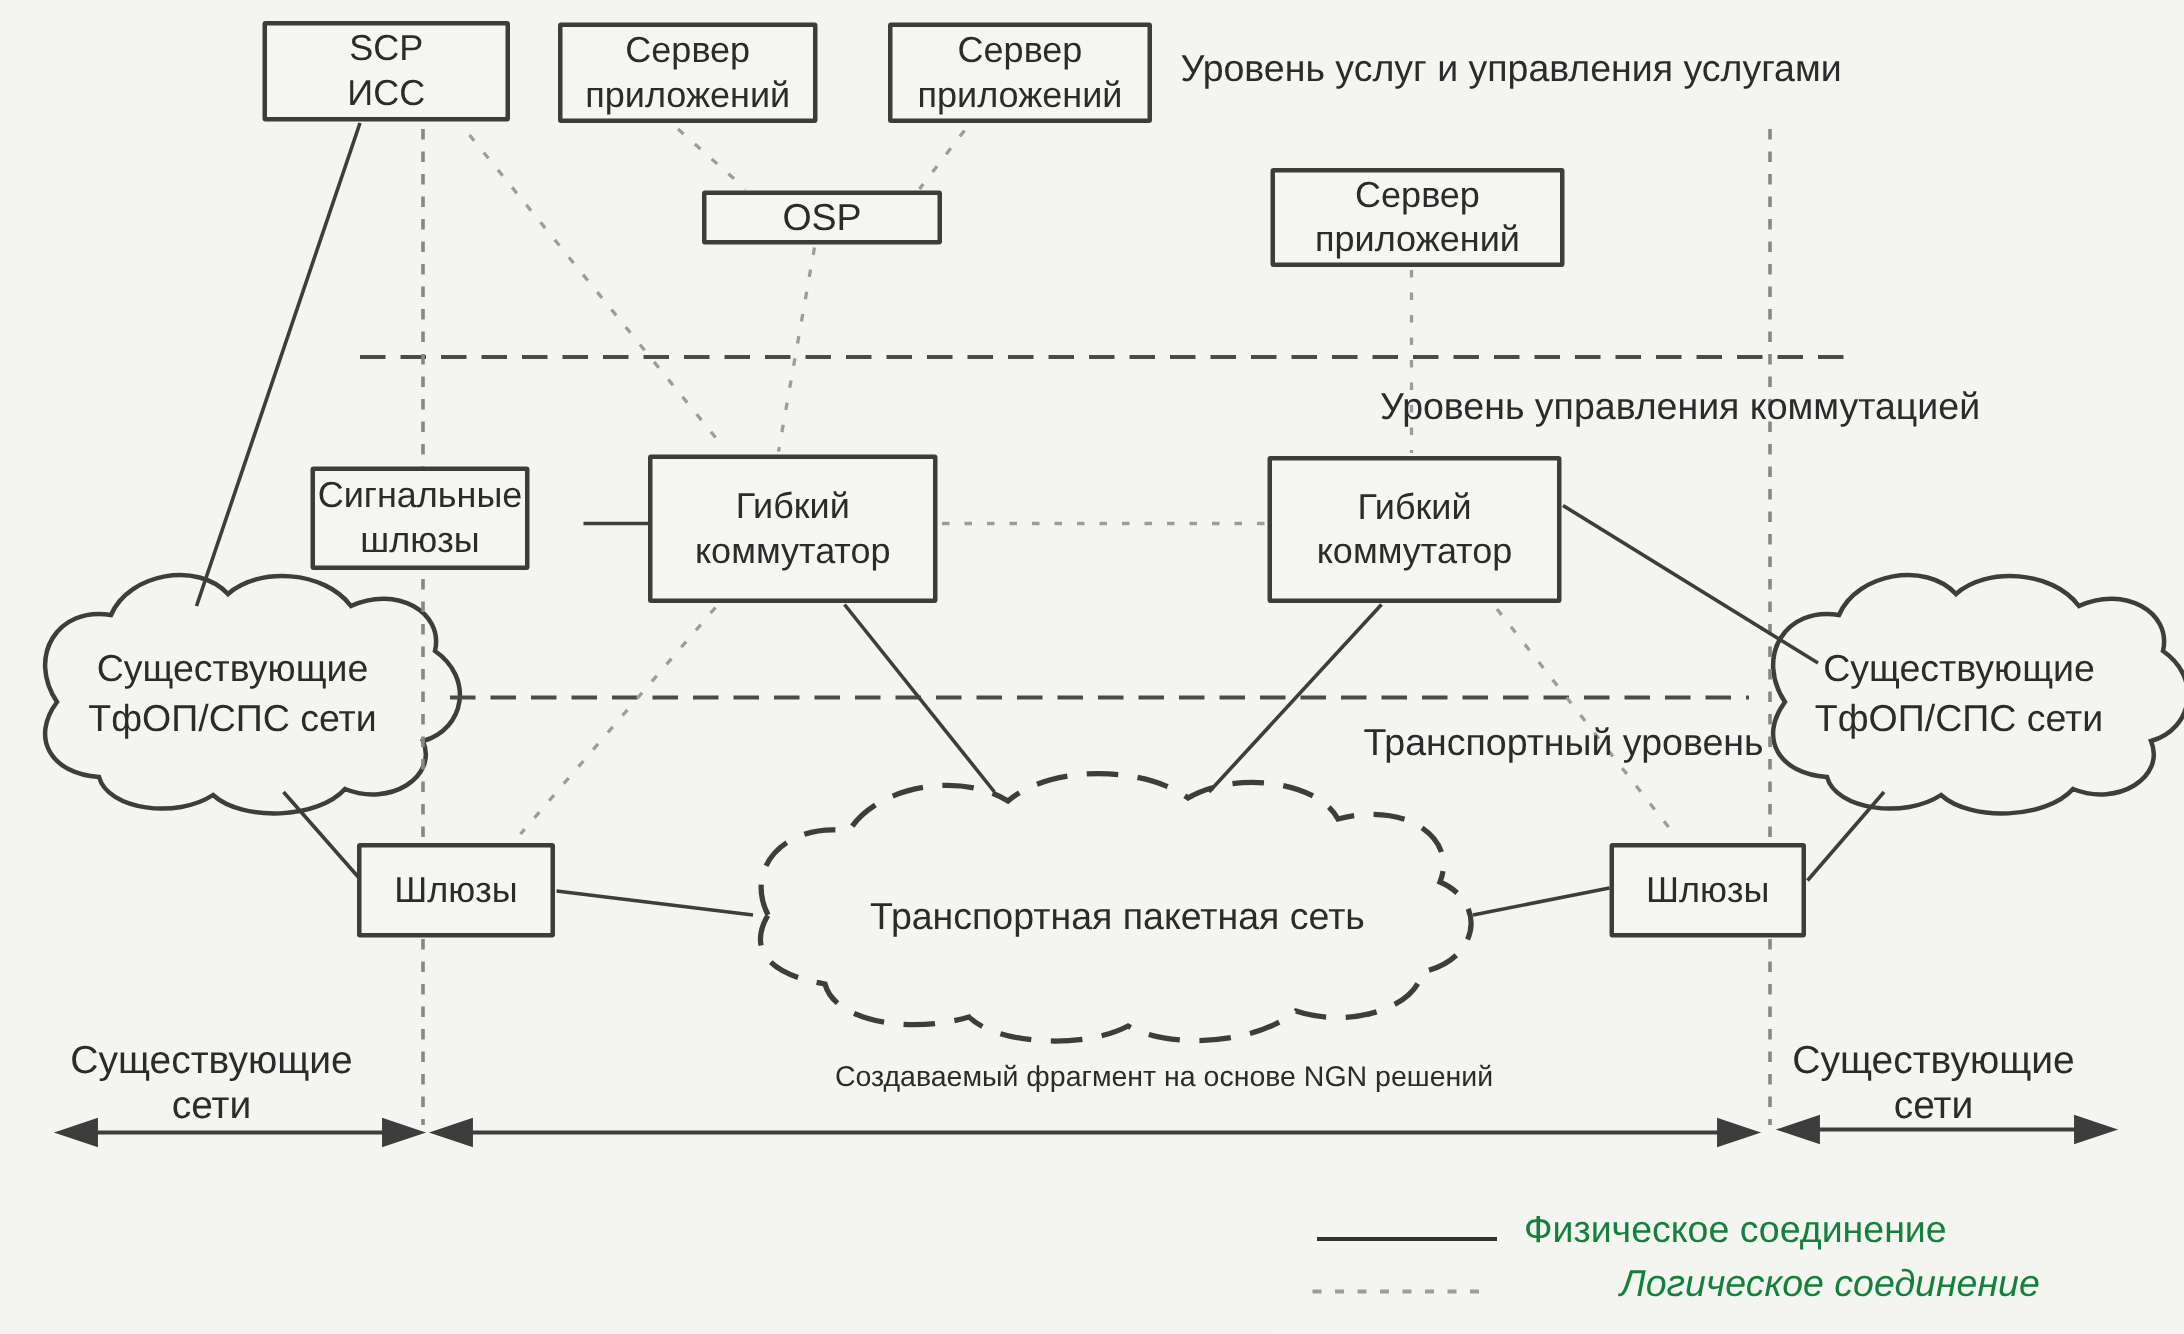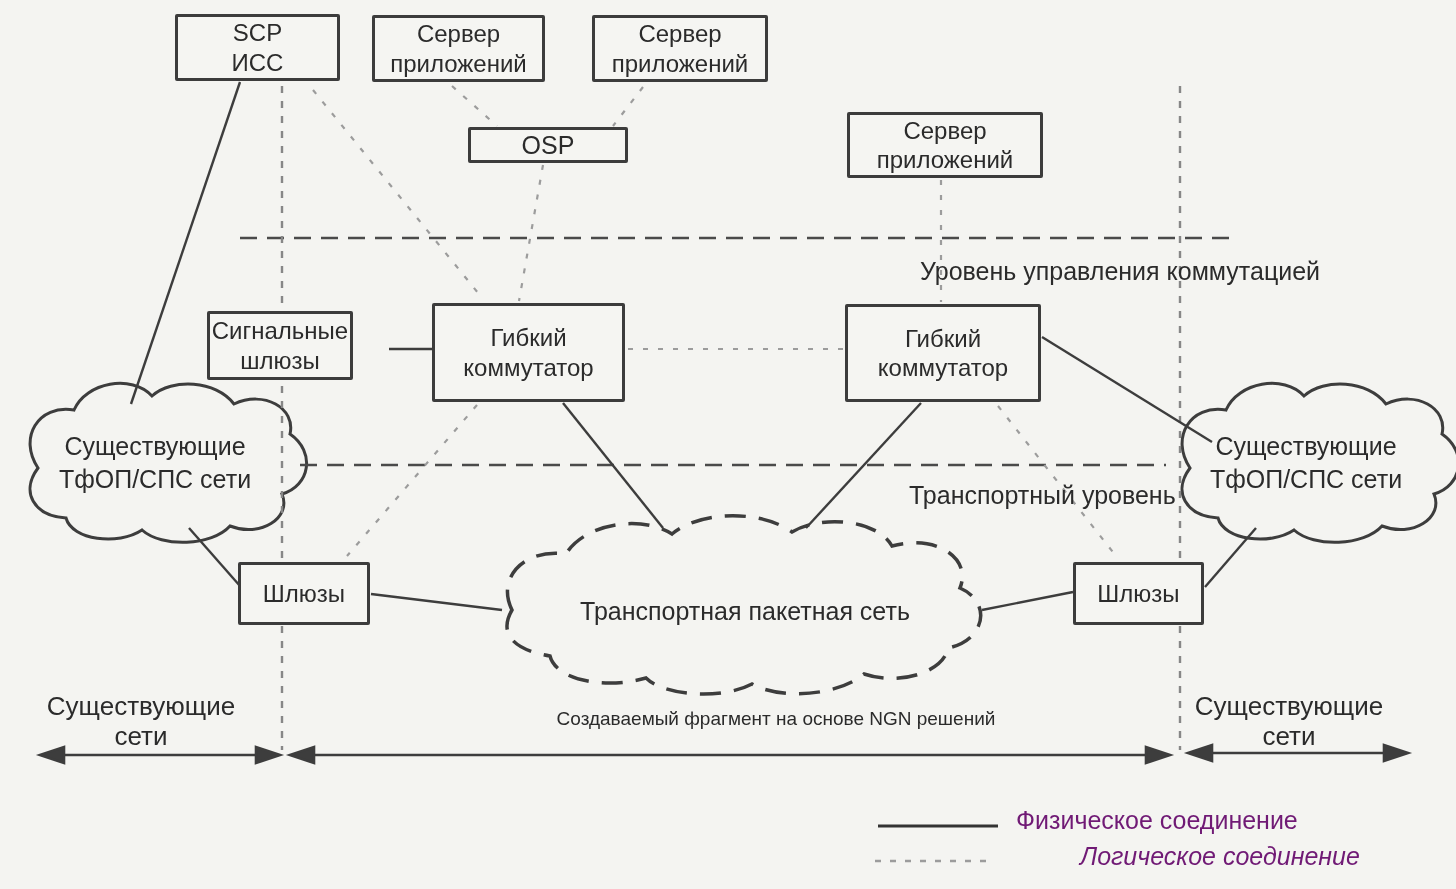--- a/index.html
+++ b/index.html
@@ -42,21 +42,21 @@
     font-size:26px; line-height:1.15; color:#2b2b2b;
     text-align:center; white-space:pre-line;
   }
   .ngn-label {
     position:absolute; z-index:4;
     left:420px; top:708px; width:712px;
     font-size:19px; color:#2b2b2b; text-align:center;
   }
   .legend-label {
     position:absolute; z-index:4;
-    font-size:25px; color:#701a75;
+    font-size:25px; color:#15803d;
   }
   
   #node-scp           { left:175px; top:14px;  width:165px; height:67px; }
   #node-app1          { left:372px; top:15px;  width:173px; height:67px; }
   #node-app2          { left:592px; top:15px;  width:176px; height:67px; }
   #node-osp           { left:468px; top:127px; width:160px; height:36px; font-size:25px; }
   #node-app3          { left:847px; top:112px; width:196px; height:66px; }
   #node-sig           { left:207px; top:311px; width:146px; height:69px; }
   #node-ss1           { left:432px; top:303px; width:193px; height:99px; }
   #node-ss2           { left:845px; top:304px; width:196px; height:98px; }
@@ -167,20 +167,21 @@
 коммутатор</div>
   <div class="node" id="node-gw1">Шлюзы</div>
   <div class="node" id="node-gw2">Шлюзы</div>
 
   <div class="cloud-label" id="cloud-label-left">Существующие
 ТфОП/СПС сети</div>
   <div class="cloud-label" id="cloud-label-right">Существующие
 ТфОП/СПС сети</div>
   <div class="cloud-label" id="cloud-label-transport">Транспортная пакетная сеть</div>
 
+  <div class="layer-label" id="layer-label-services">Уровень услуг и управления услугами</div>
   <div class="layer-label" id="layer-label-switching">Уровень управления коммутацией</div>
   <div class="layer-label" id="layer-label-transport">Транспортный уровень</div>
 
   <div class="zone-label" id="zone-label-left">Существующие
 сети</div>
   <div class="ngn-label">Создаваемый фрагмент на основе NGN решений</div>
   <div class="zone-label" id="zone-label-right">Существующие
 сети</div>
 
   <div class="legend-label" id="legend-label-physical">Физическое соединение</div>

